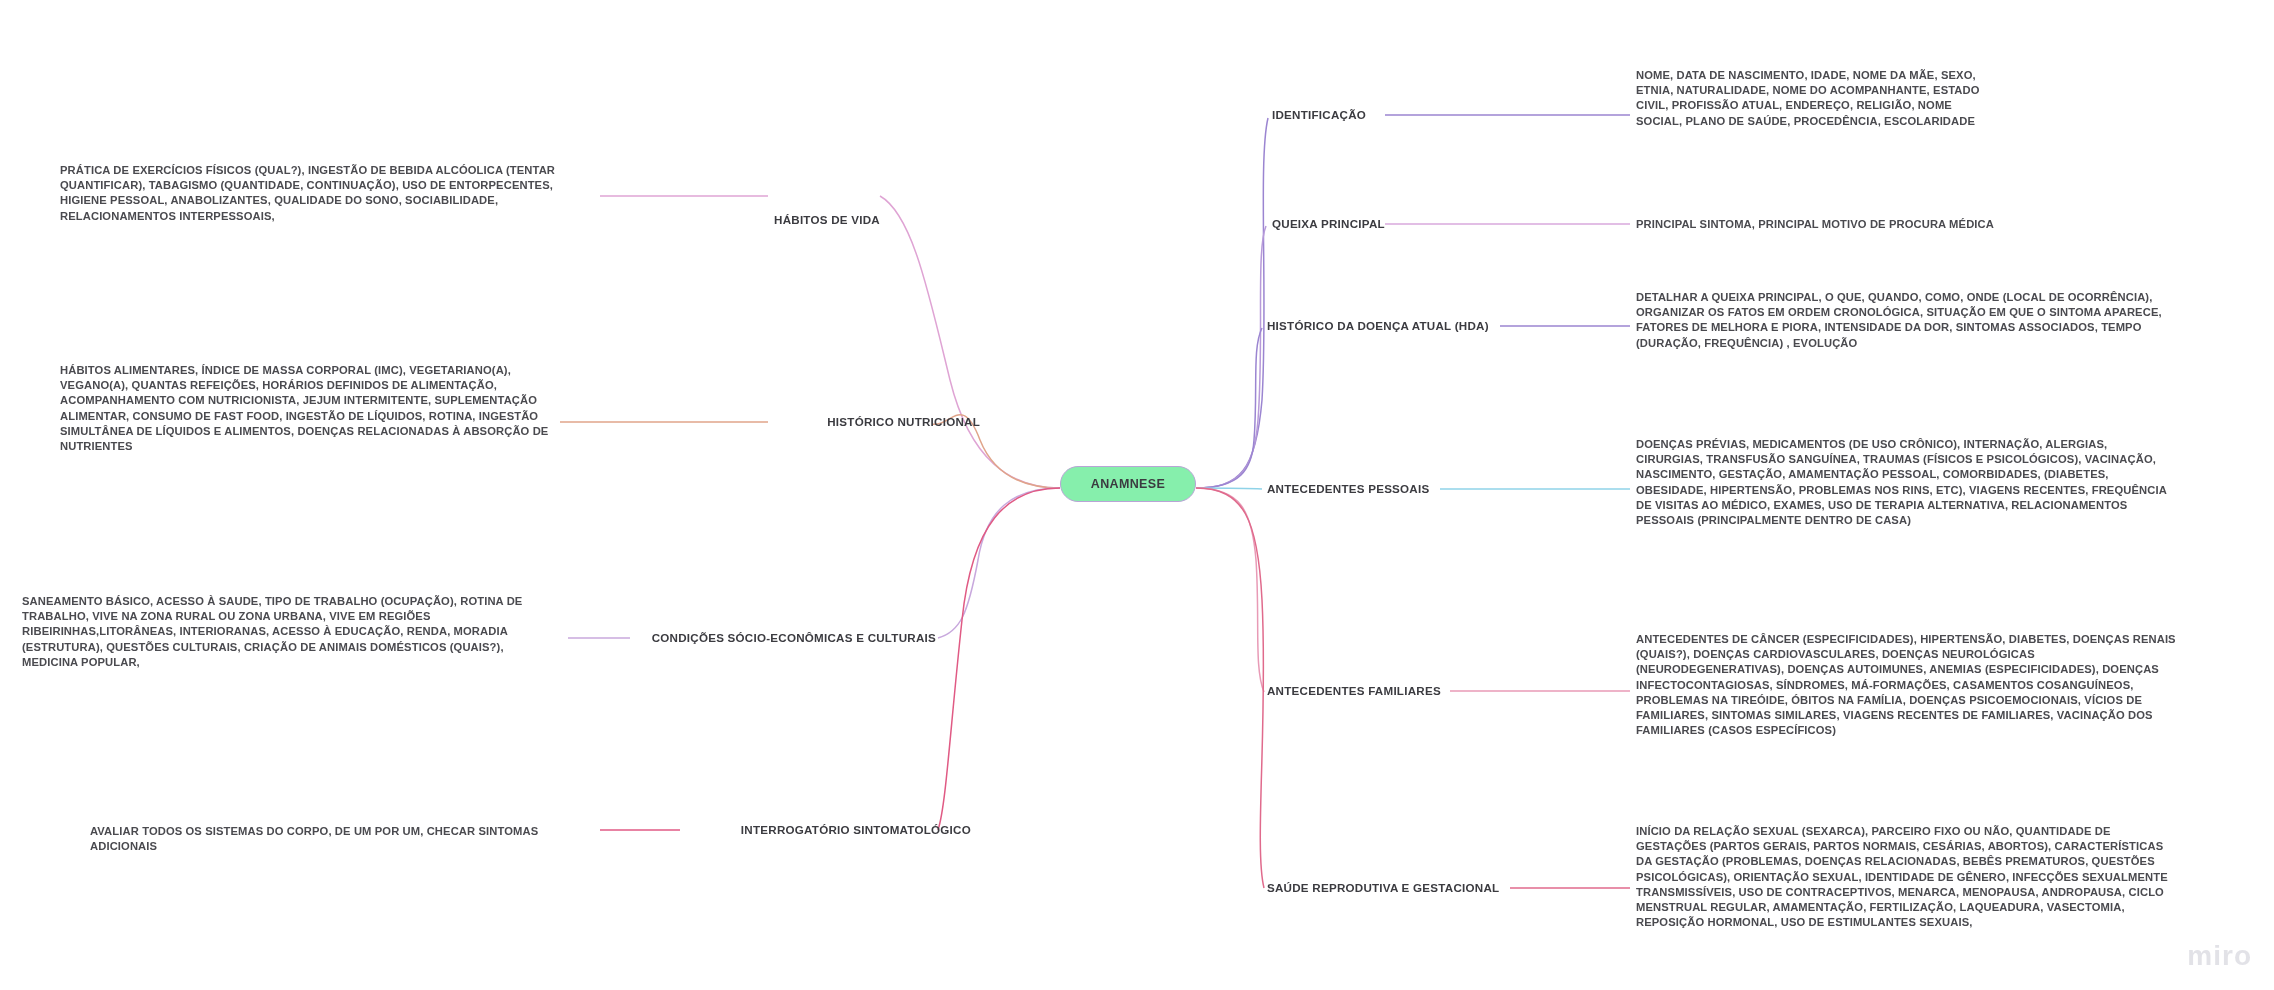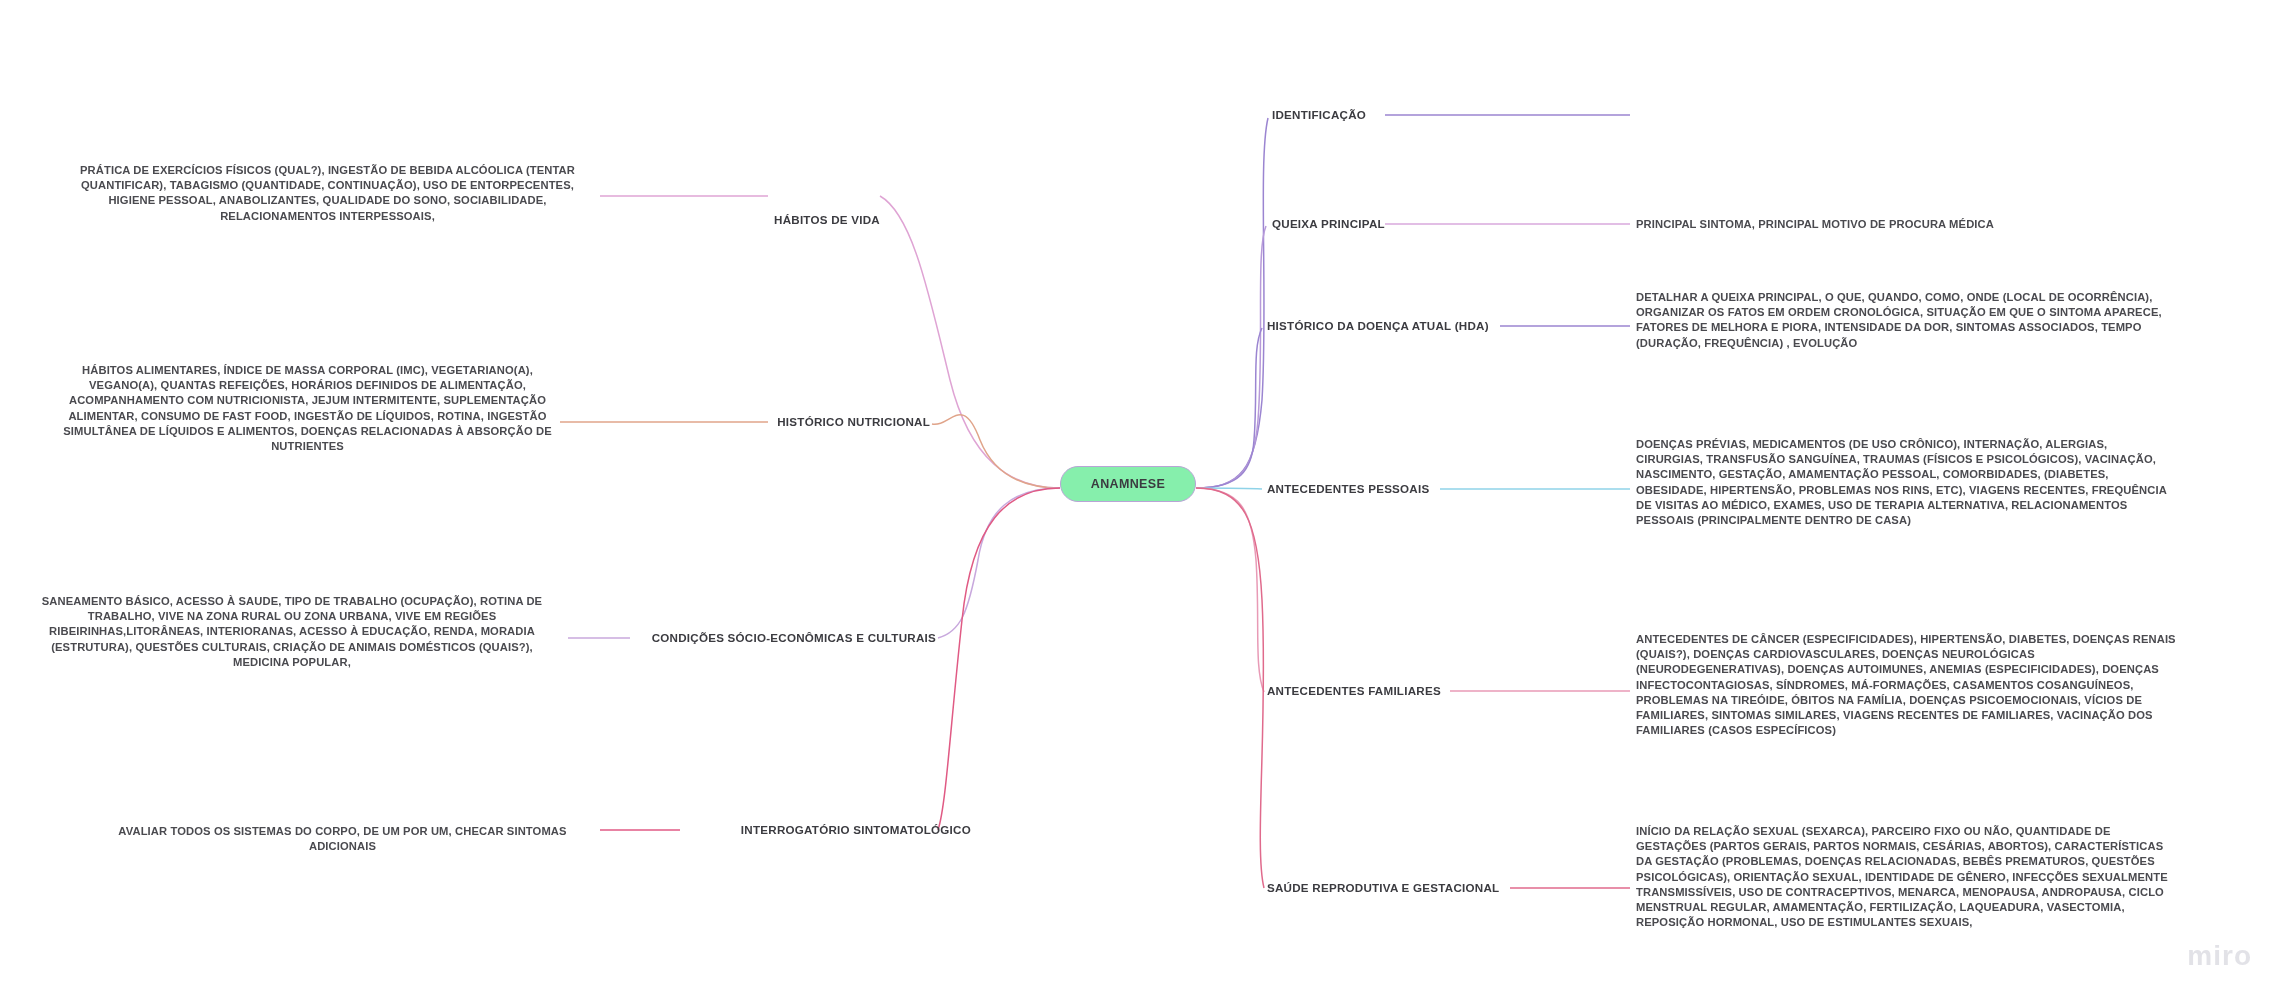--- a/index.html
+++ b/index.html
@@ -69,21 +69,21 @@
   .detail {
     position: absolute;
     font-size: 11.2px;
     font-weight: 700;
     letter-spacing: 0.12px;
     line-height: 15.2px;
     color: #4a4a4f;
     z-index: 3;
   }
   .detail.right { text-align: left; }
-  .detail.left  { text-align: center; }
+  .detail.left  { text-align: left; }
 
   
   .watermark {
     position: absolute;
     right: 22px;
     bottom: 18px;
     font-size: 28px;
     font-weight: 700;
     letter-spacing: 1px;
     color: #d9d9e0;
@@ -149,32 +149,35 @@
   </div>
 
   <div class="branch-label right" style="left:1267px; top:881px;">
     <span>SAÚDE REPRODUTIVA E GESTACIONAL</span>
   </div>
 
   <div class="branch-label left" style="left:880px; top:189px;margin-top:24px;">
     <span>HÁBITOS DE VIDA</span>
   </div>
 
-  <div class="branch-label left" style="left:930px; top:415px;text-align:right;">
+  <div class="branch-label left" style="left:980px; top:415px;text-align:right;">
     <span>HISTÓRICO NUTRICIONAL</span>
   </div>
 
   <div class="branch-label left" style="left:936px; top:631px;">
     <span>CONDIÇÕES SÓCIO-ECONÔMICAS E CULTURAIS</span>
   </div>
 
   <div class="branch-label left" style="left:936px; top:823px;margin-left:35px;">
     <span>INTERROGATÓRIO SINTOMATOLÓGICO</span>
   </div>
 
+  <div class="detail right" style="left:1636px; top:68px; width:360px;">
+    <span>NOME, DATA DE NASCIMENTO, IDADE, NOME DA MÃE, SEXO, ETNIA, NATURALIDADE, NOME DO ACOMPANHANTE, ESTADO CIVIL, PROFISSÃO ATUAL, ENDEREÇO, RELIGIÃO, NOME SOCIAL, PLANO DE SAÚDE, PROCEDÊNCIA, ESCOLARIDADE</span>
+  </div>
 
   <div class="detail right" style="left:1636px; top:217px; width:560px;">
     <span>PRINCIPAL SINTOMA, PRINCIPAL MOTIVO DE PROCURA MÉDICA</span>
   </div>
 
   <div class="detail right" style="left:1636px; top:290px; width:540px;">
     <span>DETALHAR A QUEIXA PRINCIPAL, O QUE, QUANDO, COMO, ONDE (LOCAL DE OCORRÊNCIA), ORGANIZAR OS FATOS EM ORDEM CRONOLÓGICA, SITUAÇÃO EM QUE O SINTOMA APARECE, FATORES DE MELHORA E PIORA, INTENSIDADE DA DOR, SINTOMAS ASSOCIADOS, TEMPO (DURAÇÃO, FREQUÊNCIA) , EVOLUÇÃO</span>
   </div>
 
   <div class="detail right" style="left:1636px; top:437px; width:540px;">

